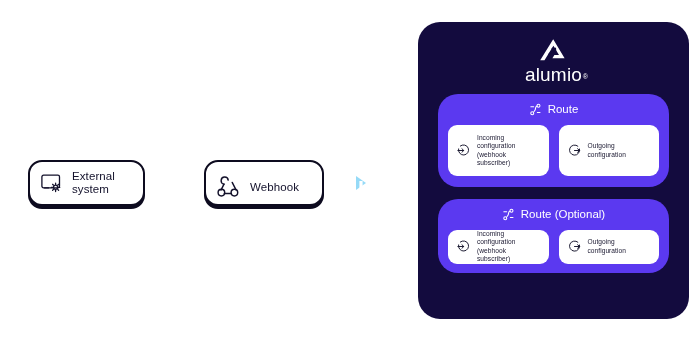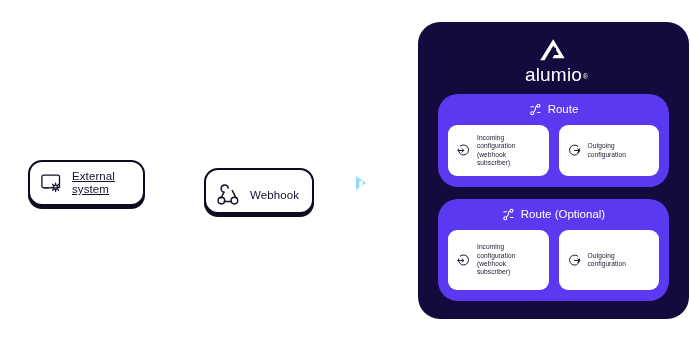--- a/index.html
+++ b/index.html
@@ -48,24 +48,23 @@
   }
 
   #node-external {
     left: 28px; top: 160px;
     width: 117px; height: 46px;
     padding: 0 8px 0 9px;
     gap: 7px;
   }
   #node-webhook {
     left: 204px; top: 160px;
-    width: 110px; height: 46px;
+    width: 120px; height: 46px;
     padding: 8px 8px 0 9px;
     gap: 7px;
-    margin-top: 8px;
   }
 
   
   #panel {
     position: absolute;
     left: 398px; top: 22px;
     width: 271px; height: 297px;
     background: #130b3e;
     border-radius: 22px;
     box-sizing: border-box;
@@ -102,21 +101,21 @@
     width: 231px;
     background: #5b39f0;
     border-radius: 20px;
     box-sizing: border-box;
     display: flex;
     flex-direction: column;
     align-items: center;
     padding: 9px 10px 11px 10px;
   }
   #route-card-1 { margin-top: 9px; height: 93px; }
-  #route-card-2 { margin-top: 12px; height: 102px; }
+  #route-card-2 { margin-top: 12px; height: 74px; }
 
   .route-title {
     display: flex;
     align-items: center;
     gap: 6px;
     color: #ffffff;
     font-size: 11.5px;
     line-height: 13px;
     margin-bottom: 9px;
   }
@@ -229,21 +228,21 @@
             <line x1="-4.2" y1="0" x2="-2.9" y2="0"></line>
             <line x1="2.9" y1="0" x2="4.2" y2="0"></line>
             <line x1="-3.0" y1="-3.0" x2="-2.1" y2="-2.1"></line>
             <line x1="2.1" y1="2.1" x2="3.0" y2="3.0"></line>
             <line x1="-3.0" y1="3.0" x2="-2.1" y2="2.1"></line>
             <line x1="2.1" y1="-2.1" x2="3.0" y2="-3.0"></line>
           </g>
         </g>
       </svg>
     </span>
-    <span class="node-label" style="white-space:pre-line;text-decoration:underline;">External
+    <span class="node-label" style="white-space:pre-line;">External
 system</span>
   </div>
 
   <div class="node" id="node-webhook">
     <span class="node-icon">
       <svg width="28" height="28" viewBox="0 0 28 28">
         <g fill="none" stroke="#13112b" stroke-width="1.45" stroke-linecap="round" stroke-linejoin="round">
           <path d="M13.2 7.1 a3.55 3.55 0 1 0 -4.2 4.0"></path>
           <path d="M9.0 11.1 L6.0 17.1"></path>
           <circle cx="6.4" cy="19.6" r="3.3"></circle>

